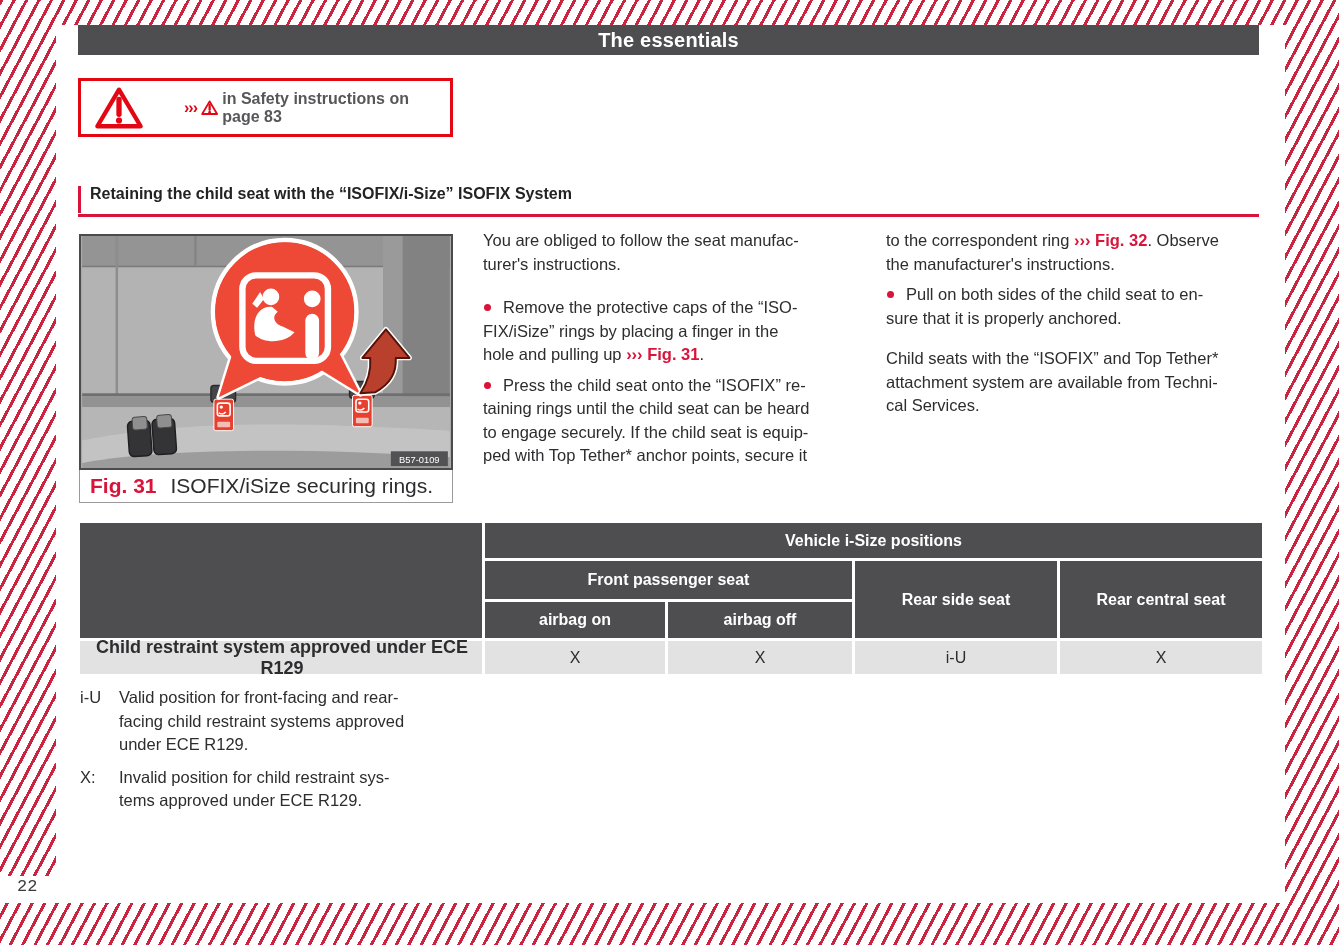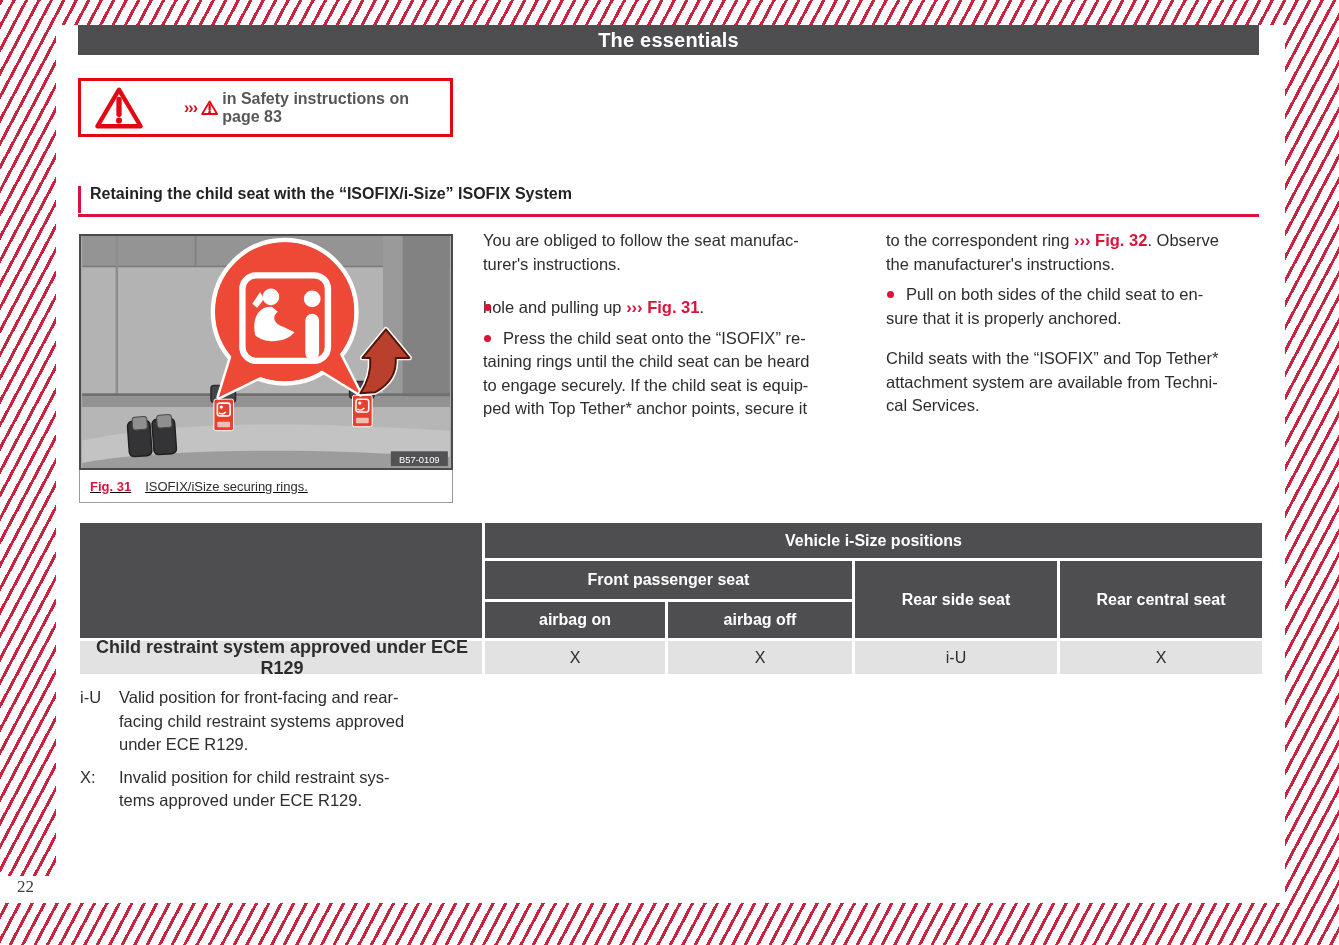--- a/index.html
+++ b/index.html
@@ -26,24 +26,24 @@
   .warn-tri{margin-left:13px;flex:none;}
   .warn-text{margin-left:40px;font-weight:bold;font-size:16px;color:#57575a;
     display:flex;align-items:center;gap:4px;}
   .warn-chev{color:var(--warnred);font-weight:bold;letter-spacing:-1px;}
 
   .section-heading{position:absolute;left:78px;top:183px;width:1181px;height:34px;}
   .section-redbar{position:absolute;left:0;top:3px;width:3px;height:27px;background:var(--red);}
   .section-title{position:absolute;left:12px;top:2px;font-size:16px;font-weight:bold;color:#232325;}
   .section-underline{position:absolute;left:0;top:31px;width:1181px;height:3px;background:var(--red);}
 
-  .figure{position:absolute;left:79px;top:234px;width:374px;text-decoration:underline;}
+  .figure{position:absolute;left:79px;top:234px;width:374px;}
   .figimg{display:block;width:374px;height:236px;border:2px solid #4b4b4d;background:#aaa;}
   .figcaption{height:33px;border:1px solid #9b9b9b;border-top:none;background:#fff;
-    display:flex;align-items:center;font-size:13px;color:var(--text);}
+    display:flex;align-items:center;font-size:21px;color:var(--text);}
   .figlabel{color:var(--red);font-weight:bold;margin:0 14px 0 10px;}
 
   .col{position:absolute;top:229px;width:382px;font-size:16.5px;line-height:23.5px;color:var(--text);}
   .col2{left:483px;}
   .col3{left:886px;}
   .lines{white-space:pre-line;display:block;}
   .line{display:block;white-space:pre-wrap;}
   .ref{color:var(--red);font-weight:bold;}
   .para{position:relative;}
   .dot{position:absolute;left:1px;top:8px;width:7px;height:7px;border-radius:50%;background:var(--red);}
@@ -55,21 +55,21 @@
     grid-template-rows:35px 38px 36px 33px;gap:3px;}
   .tcell{display:flex;align-items:center;justify-content:center;font-size:16px;text-align:center;}
   .th{background:var(--dkgray);color:#fff;font-weight:bold;}
   .td{background:var(--rowgray);color:var(--text);}
   .td-label{justify-content:flex-start;padding-left:2px;font-size:18px;font-weight:bold;}
 
   .legend{position:absolute;left:80px;top:686px;font-size:16.5px;line-height:23.5px;color:var(--text);}
   .legend-item{display:flex;margin-bottom:9px;}
   .legend-key{width:39px;flex:none;}
 
-  .page-num{position:absolute;left:17px;top:877px;font-family:Liberation Serif, serif;
+  .page-num{position:absolute;left:17px;top:877px;font-family:Liberation Mono, monospace;
     font-size:17px;color:#3c3c3c;}
 </style>
 </head>
 <body>
 
 <div class="canvas">
   <div class="page"></div>
   <div class="notch"></div>
 
   <div class="header-bar">
@@ -172,20 +172,22 @@
     </div>
   </div>
 
   <div class="col col2">
     <p class="para mb20">
       <span class="lines">You are obliged to follow the seat manufac-
 turer's instructions.</span>
     </p>
     <p class="para bullet mb7">
       <span class="dot"></span>
+      <span class="lines">Remove the protective caps of the “ISO-
+FIX/iSize” rings by placing a finger in the</span>
       <span class="line"><span>hole and pulling up </span><span class="ref">››› Fig. 31</span><span>.</span></span>
     </p>
     <p class="para bullet">
       <span class="dot"></span>
       <span class="lines">Press the child seat onto the “ISOFIX” re-
 taining rings until the child seat can be heard
 to engage securely. If the child seat is equip-
 ped with Top Tether* anchor points, secure it</span>
     </p>
   </div>

